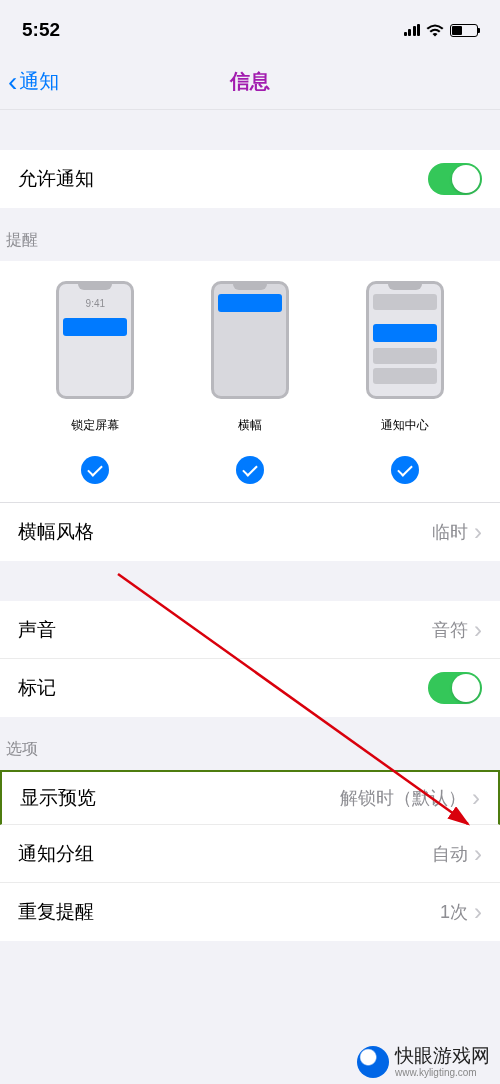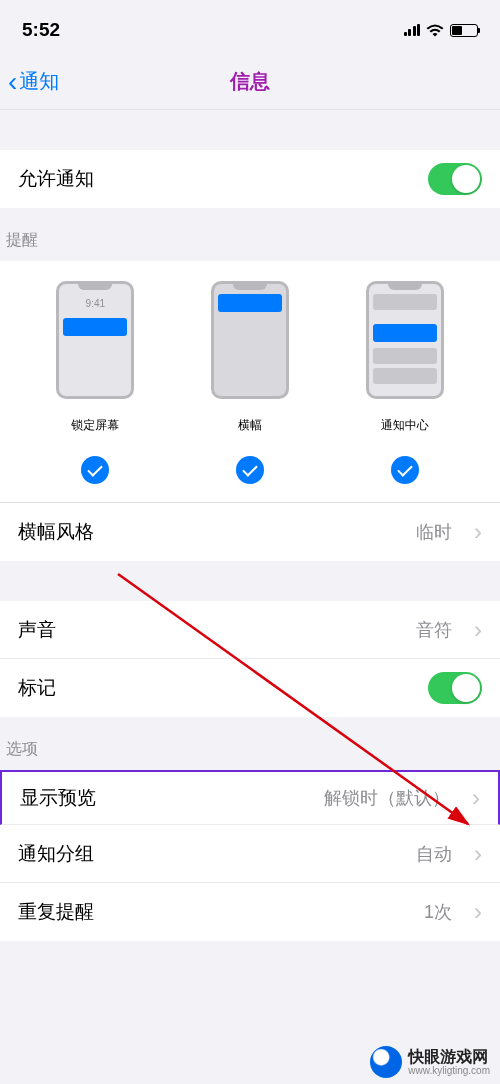--- a/index.html
+++ b/index.html
@@ -12,21 +12,21 @@
     .nav-bar { display: flex; align-items: center; height: 56px; background: #f2f2f7; position: relative; border-bottom: 1px solid rgba(0,0,0,0.06); }
     .back-btn { display: flex; align-items: center; color: #007aff; font-size: 20px; padding-left: 8px; }
     .back-chevron { font-size: 28px; line-height: 1; margin-right: 2px; font-weight: 300; }
     .nav-title { position: absolute; left: 50%; transform: translateX(-50%); font-size: 20px; font-weight: 600; color: #a21caf; }
     
     .spacer-sm { height: 40px; background: #f2f2f7; }
     
     .cell { display: flex; align-items: center; justify-content: space-between; padding: 0 18px; height: 58px; background: #fff; font-size: 19px; }
     .cell.bb { border-bottom: 1px solid rgba(0,0,0,0.08); }
     .cell-label { color: #000; }
-    .cell-value { color: #8e8e93; font-size: 18px; display: flex; align-items: center; gap: 20px; }
+    .cell-value { color: #8e8e93; font-size: 18px; display: flex; align-items: center; gap: 4px; }
     .chevron { color: #c7c7cc; font-size: 24px; font-weight: 300; margin-left: 2px; }
     
     .toggle { width: 54px; height: 32px; background: #34c759; border-radius: 16px; position: relative; }
     .toggle::after { content: ''; position: absolute; width: 28px; height: 28px; background: #fff; border-radius: 14px; top: 2px; right: 2px; box-shadow: 0 1px 3px rgba(0,0,0,0.2); }
     
     .section-header { font-size: 16px; color: #8e8e93; padding: 22px 6px 10px; background: #f2f2f7; }
     
     .alert-types { background: #fff; padding: 20px 18px 18px; }
     .alert-row { display: flex; justify-content: space-around; }
     .alert-item { display: flex; flex-direction: column; align-items: center; gap: 18px; }
@@ -36,28 +36,28 @@
     .mock-lock .blue-bar { position: absolute; top: 34px; left: 4px; right: 4px; height: 18px; background: #007aff; border-radius: 3px; }
     .mock-nc .gray-bar { position: absolute; left: 4px; right: 4px; height: 16px; background: #c7c7cc; border-radius: 3px; }
     .mock-nc .gb1 { top: 10px; } .mock-nc .gb2 { top: 64px; } .mock-nc .gb3 { top: 84px; }
     .mock-nc .blue-bar { position: absolute; top: 40px; left: 4px; right: 4px; height: 18px; background: #007aff; border-radius: 3px; }
     .mock-banner .blue-bar { position: absolute; top: 10px; left: 4px; right: 4px; height: 18px; background: #007aff; border-radius: 3px; }
     .mock-banner { background: #d8d8dd; }
     .alert-label { font-size: 12px; color: #000; }
     .check-circle { width: 28px; height: 28px; background: #007aff; border-radius: 14px; display: flex; align-items: center; justify-content: center; margin-top: 4px; }
     .check-circle::after { content: ''; width: 12px; height: 6px; border-left: 2.5px solid #fff; border-bottom: 2.5px solid #fff; transform: rotate(-45deg); margin-top: -3px; }
     
-    .highlight-box { border: 2px solid #6d28d9; }
+    .highlight-box { border: 2px solid #4d7c0f; }
     
     .annotation-arrow { position: absolute; pointer-events: none; }
     
     .watermark { position: absolute; bottom: 6px; right: 10px; display: flex; align-items: center; gap: 6px; }
     .wm-logo { width: 32px; height: 32px; border-radius: 50%; background: radial-gradient(circle at 35% 35%, #fff 0 25%, #0066e6 30% 100%); position: relative; }
     .wm-txt { display: flex; flex-direction: column; line-height: 1.1; }
-    .wm-title { font-size: 16px; font-weight: 700; color: #222; }
+    .wm-title { font-size: 19px; font-weight: 400; color: #222; }
     .wm-url { font-size: 10px; color: #888; }
     
     .signal-bars { display: inline-flex; align-items: flex-end; gap: 1.5px; height: 12px; }
     .signal-bars span { width: 3px; background: #000; border-radius: 1px; }
     .sb1 { height: 4px; } .sb2 { height: 7px; } .sb3 { height: 10px; } .sb4 { height: 12px; }
     .battery { width: 28px; height: 13px; border: 1px solid #000; border-radius: 3px; position: relative; }
     .battery::after { content: ''; position: absolute; right: -3px; top: 3px; width: 2px; height: 5px; background: #000; border-radius: 0 1px 1px 0; }
     .battery::before { content: ''; position: absolute; left: 1px; top: 1px; bottom: 1px; width: 38%; background: #000; border-radius: 1px; }
   </style>
 </head>

